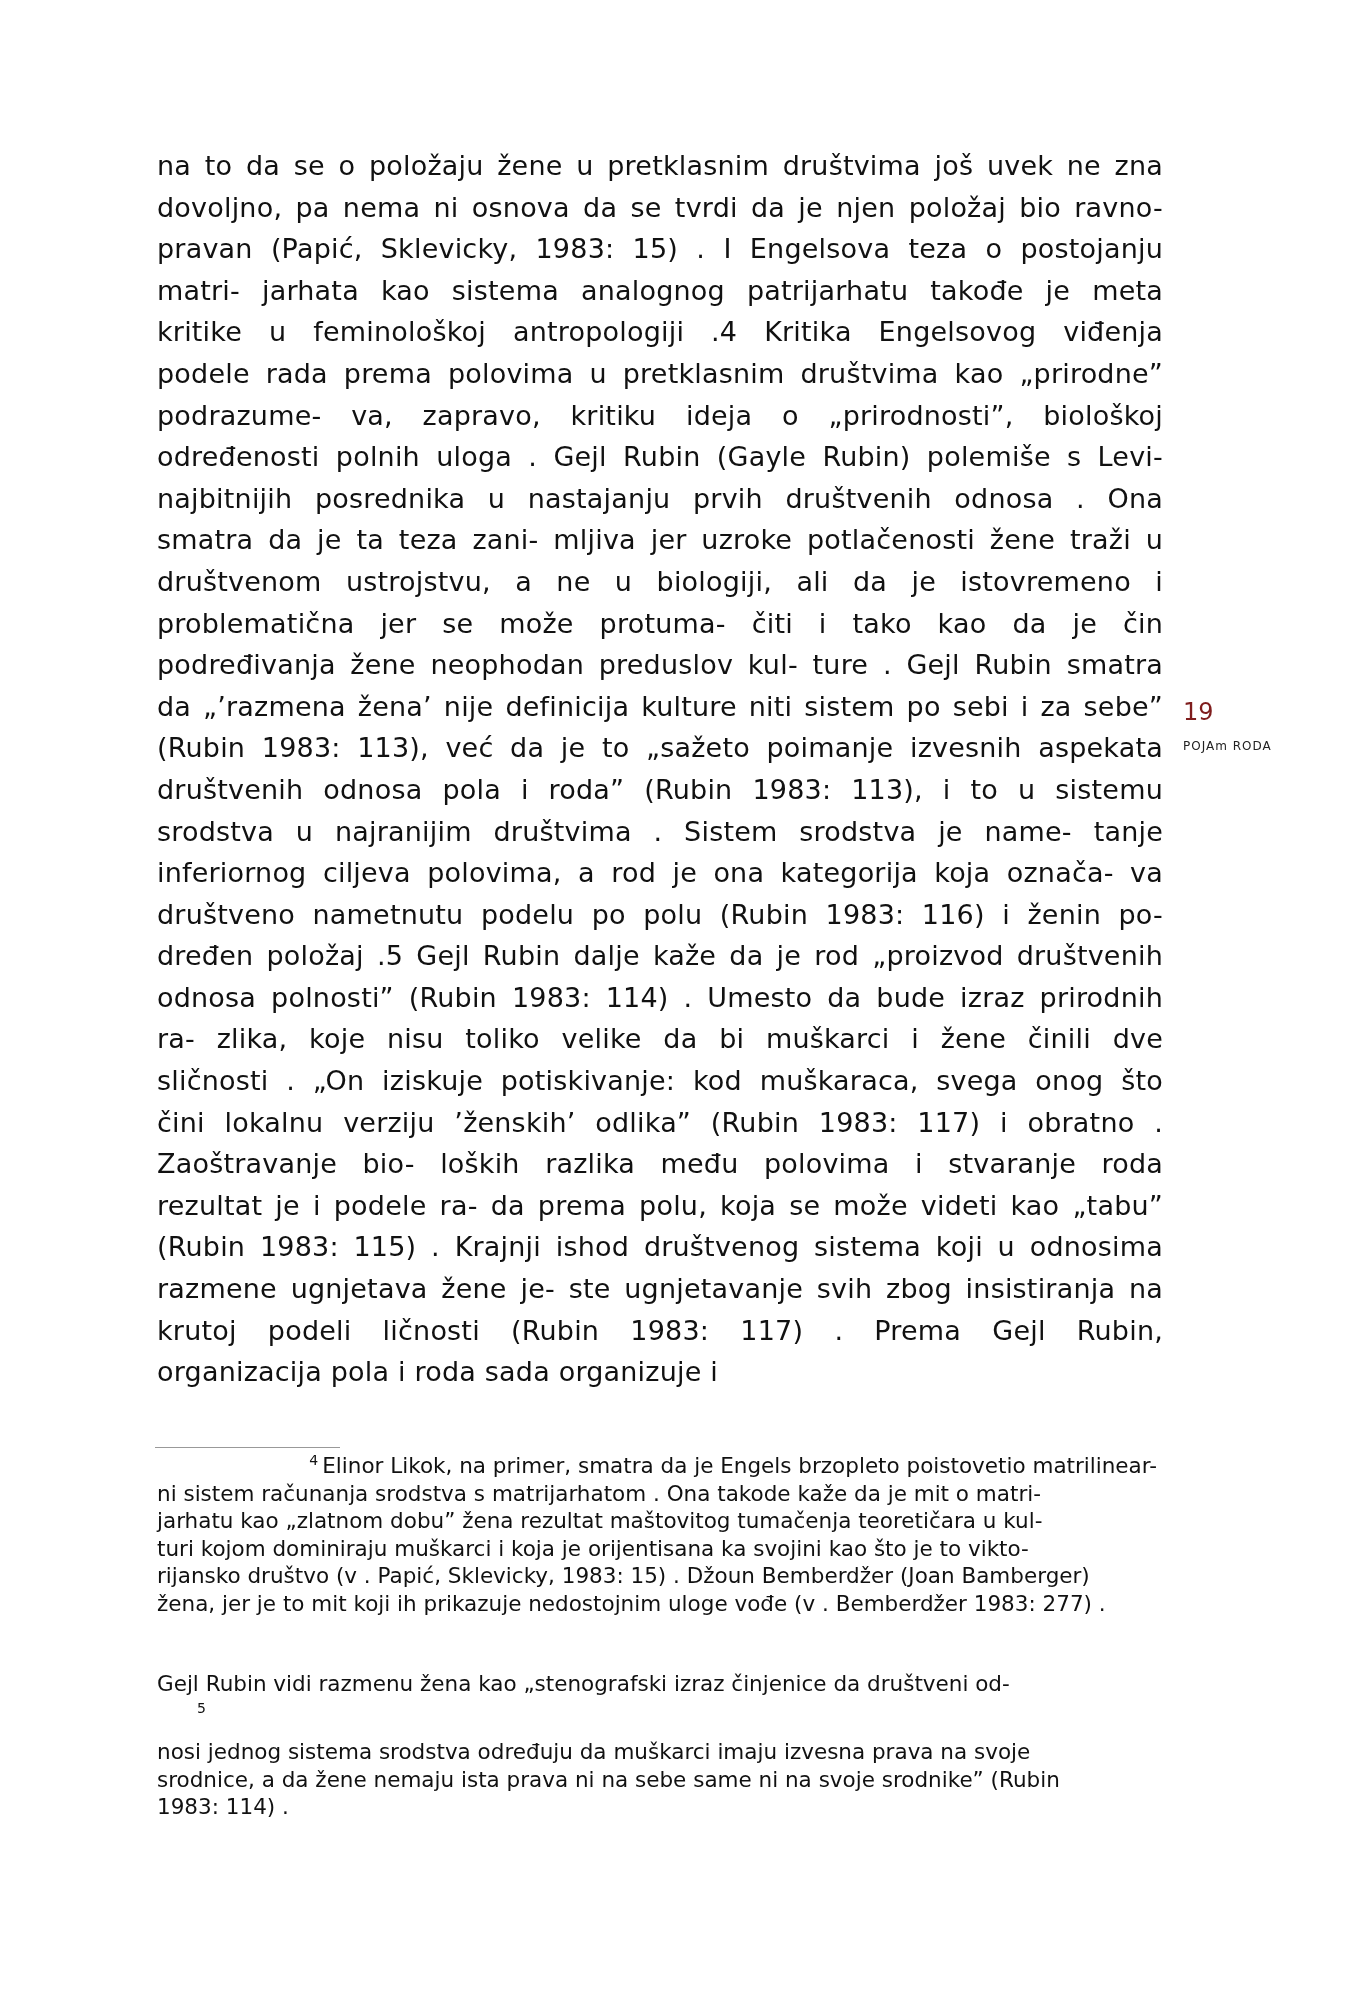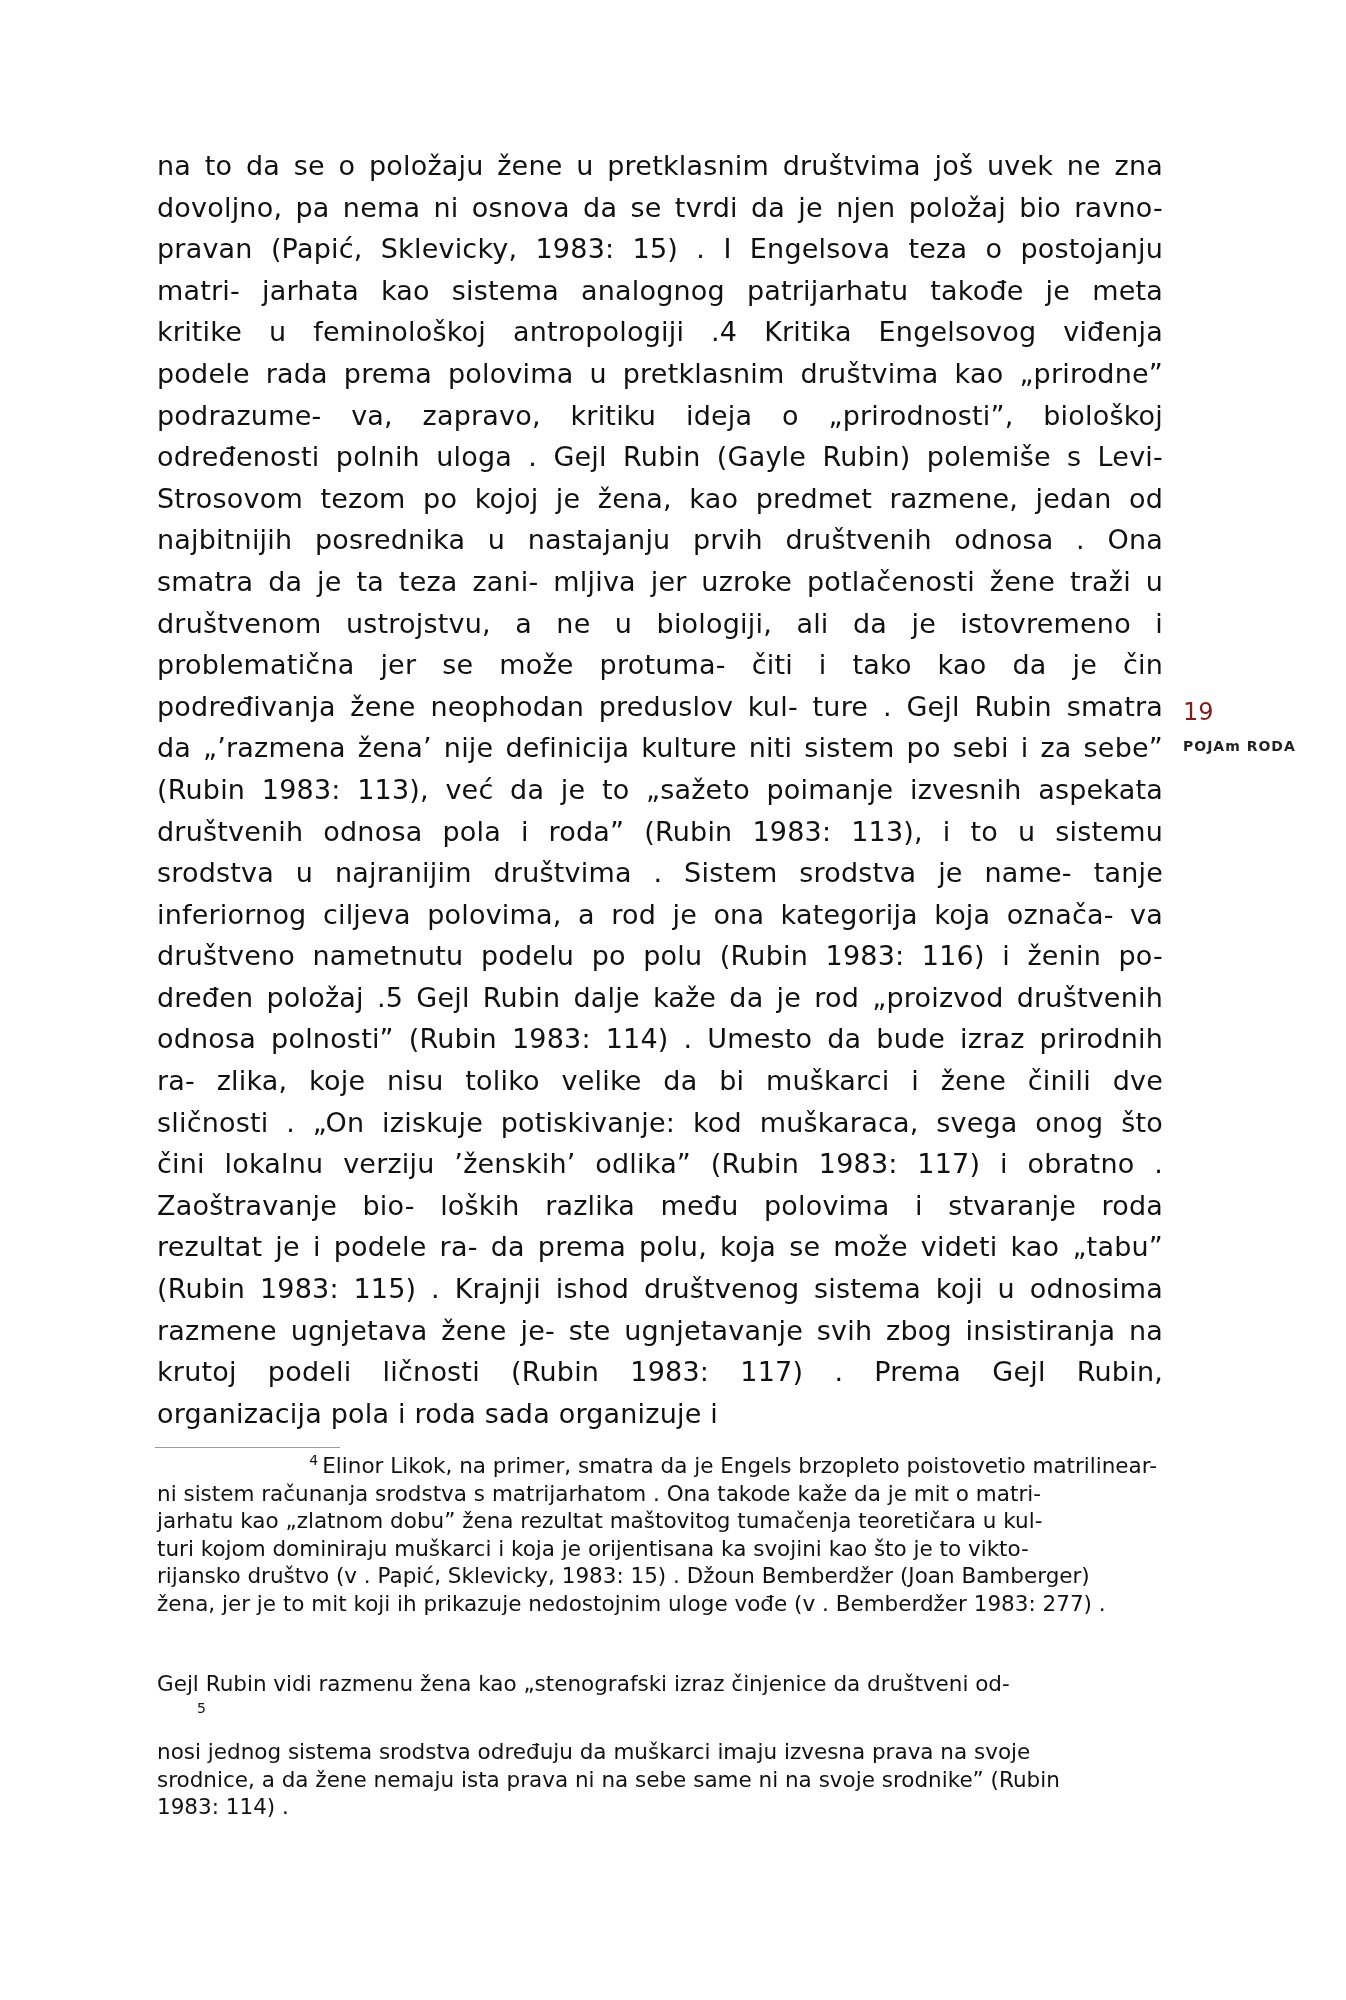--- a/index.html
+++ b/index.html
@@ -46,25 +46,24 @@
       left: 1183px;
       top: 700px;
       font-size: 24px;
       line-height: 24px;
       color: #7f1d1d;
     }
     .running-head {
       position: absolute;
       left: 1183px;
       top: 738px;
-      font-size: 14px;
+      font-size: 12px;
       letter-spacing: 1px;
       line-height: 16px;
       color: #222;
-      font-weight: bold;
     }
     .fn-rule {
       position: absolute;
       left: 155px;
       top: 1447px;
       width: 185px;
       height: 1px;
       background: #999999;
     }
     .footnotes {
@@ -119,21 +118,20 @@
 
   <div class="body-text">
     <span class="body-line">na to da se o položaju žene u pretklasnim društvima još uvek ne zna</span>
     <span class="body-line">dovoljno, pa nema ni osnova da se tvrdi da je njen položaj bio ravno-</span>
     <span class="body-line">pravan (Papić, Sklevicky, 1983: 15) . I Engelsova teza o postojanju</span>
     <span class="body-line">matri- jarhata kao sistema analognog patrijarhatu takođe je meta</span>
     <span class="body-line">kritike u feminološkoj antropologiji .4 Kritika Engelsovog viđenja</span>
     <span class="body-line">podele rada prema polovima u pretklasnim društvima kao „prirodne”</span>
     <span class="body-line">podrazume- va, zapravo, kritiku ideja o „prirodnosti”, biološkoj</span>
     <span class="body-line">određenosti polnih uloga . Gejl Rubin (Gayle Rubin) polemiše s Levi-</span>
-    <span class="body-line">Strosovom tezom po kojoj je žena, kao predmet razmene, jedan od</span>
     <span class="body-line">najbitnijih posrednika u nastajanju prvih društvenih odnosa . Ona</span>
     <span class="body-line">smatra da je ta teza zani- mljiva jer uzroke potlačenosti žene traži u</span>
     <span class="body-line">društvenom ustrojstvu, a ne u biologiji, ali da je istovremeno i</span>
     <span class="body-line">problematična jer se može protuma- čiti i tako kao da je čin</span>
     <span class="body-line">podređivanja žene neophodan preduslov kul- ture . Gejl Rubin smatra</span>
     <span class="body-line">da „’razmena žena’ nije definicija kulture niti sistem po sebi i za sebe”</span>
     <span class="body-line">(Rubin 1983: 113), već da je to „sažeto poimanje izvesnih aspekata</span>
     <span class="body-line">društvenih odnosa pola i roda” (Rubin 1983: 113), i to u sistemu</span>
     <span class="body-line">srodstva u najranijim društvima . Sistem srodstva je name- tanje</span>
     <span class="body-line">inferiornog ciljeva polovima, a rod je ona kategorija koja označa- va</span>

